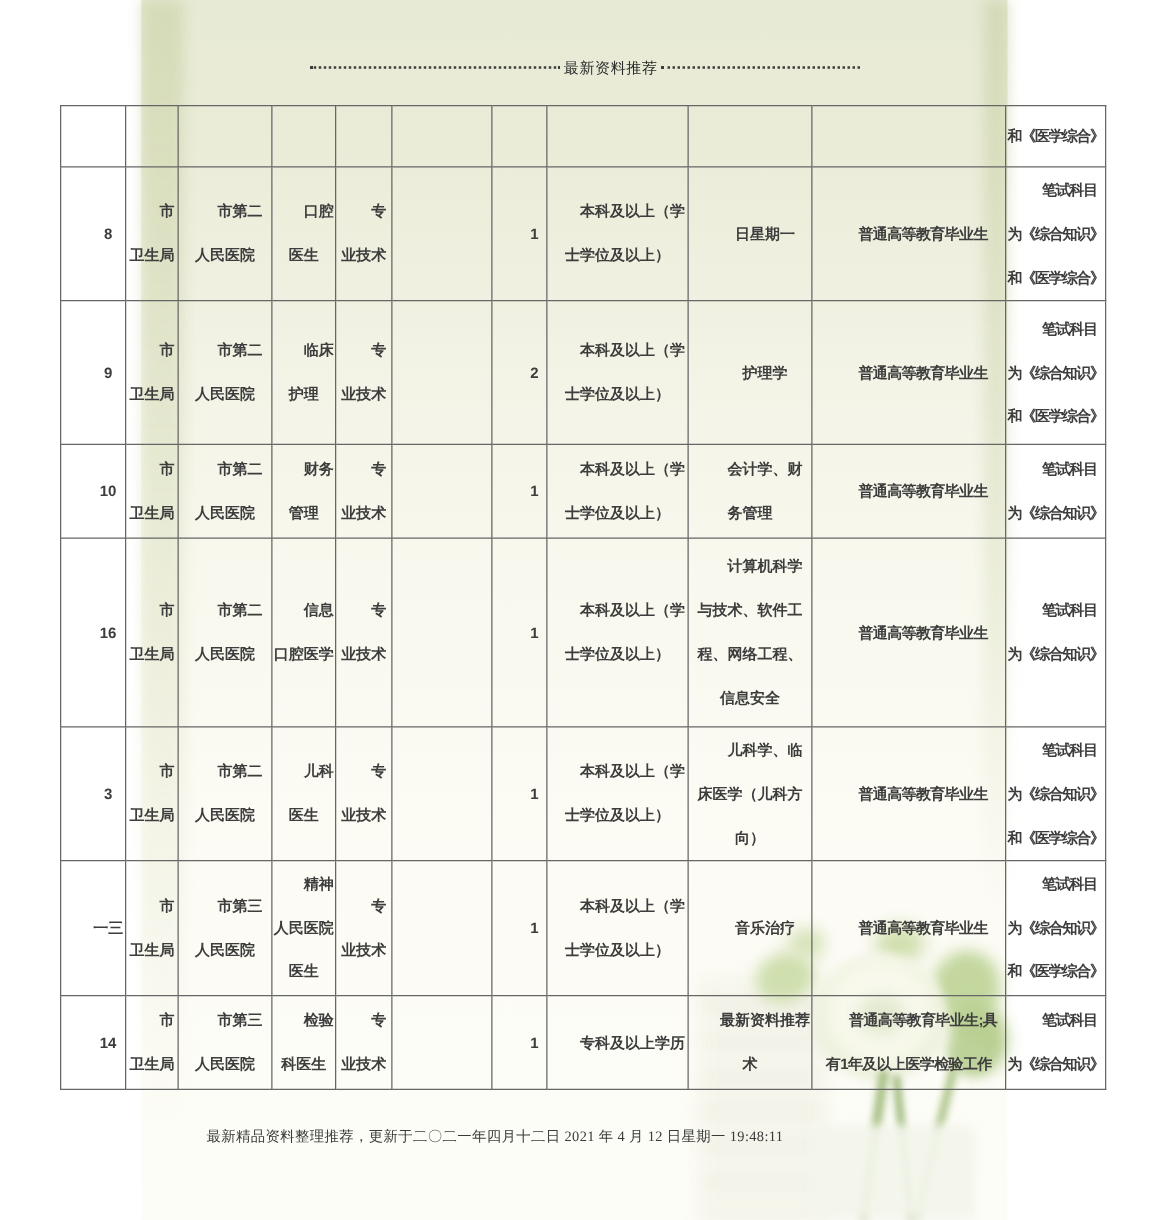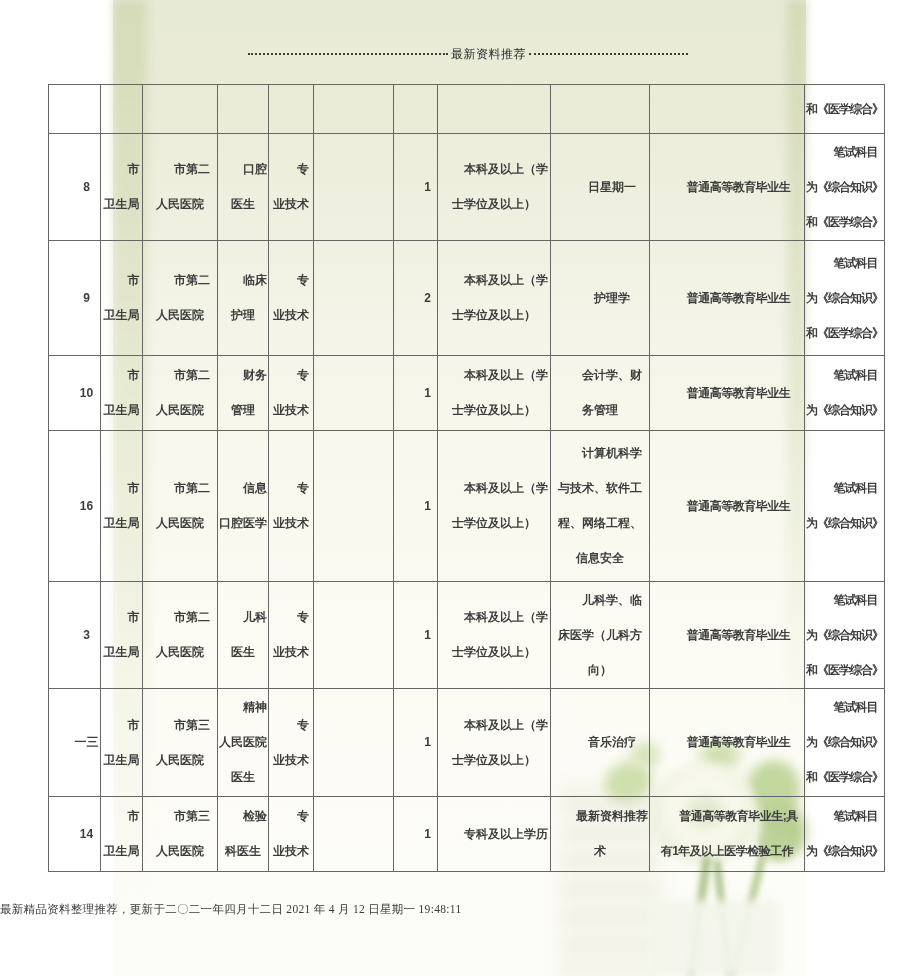--- a/index.html
+++ b/index.html
@@ -69,21 +69,21 @@
   }
   table.doc td{
     border:1px solid #666666;vertical-align:middle;text-align:center;
     white-space:pre;overflow:visible;padding:0 1px;
     font-size:12px;line-height:35px;color:#3d3d3d;
   }
   table.doc td.col9{text-align:center;letter-spacing:-0.5px;}
   table.doc td.col10{letter-spacing:-1px;}
   
   .doc-footer{
-    position:absolute;left:0;top:902px;width:792px;text-align:left;
+    position:absolute;left:0;top:902px;width:792px;text-align:center;
     font-family:"Liberation Serif",serif;font-size:11.5px;color:#3a3a3a;
     letter-spacing:.3px;
   }
 </style>
 </head>
 <body>
 
 <div id="page">
 
   <div class="photo-base"></div>

